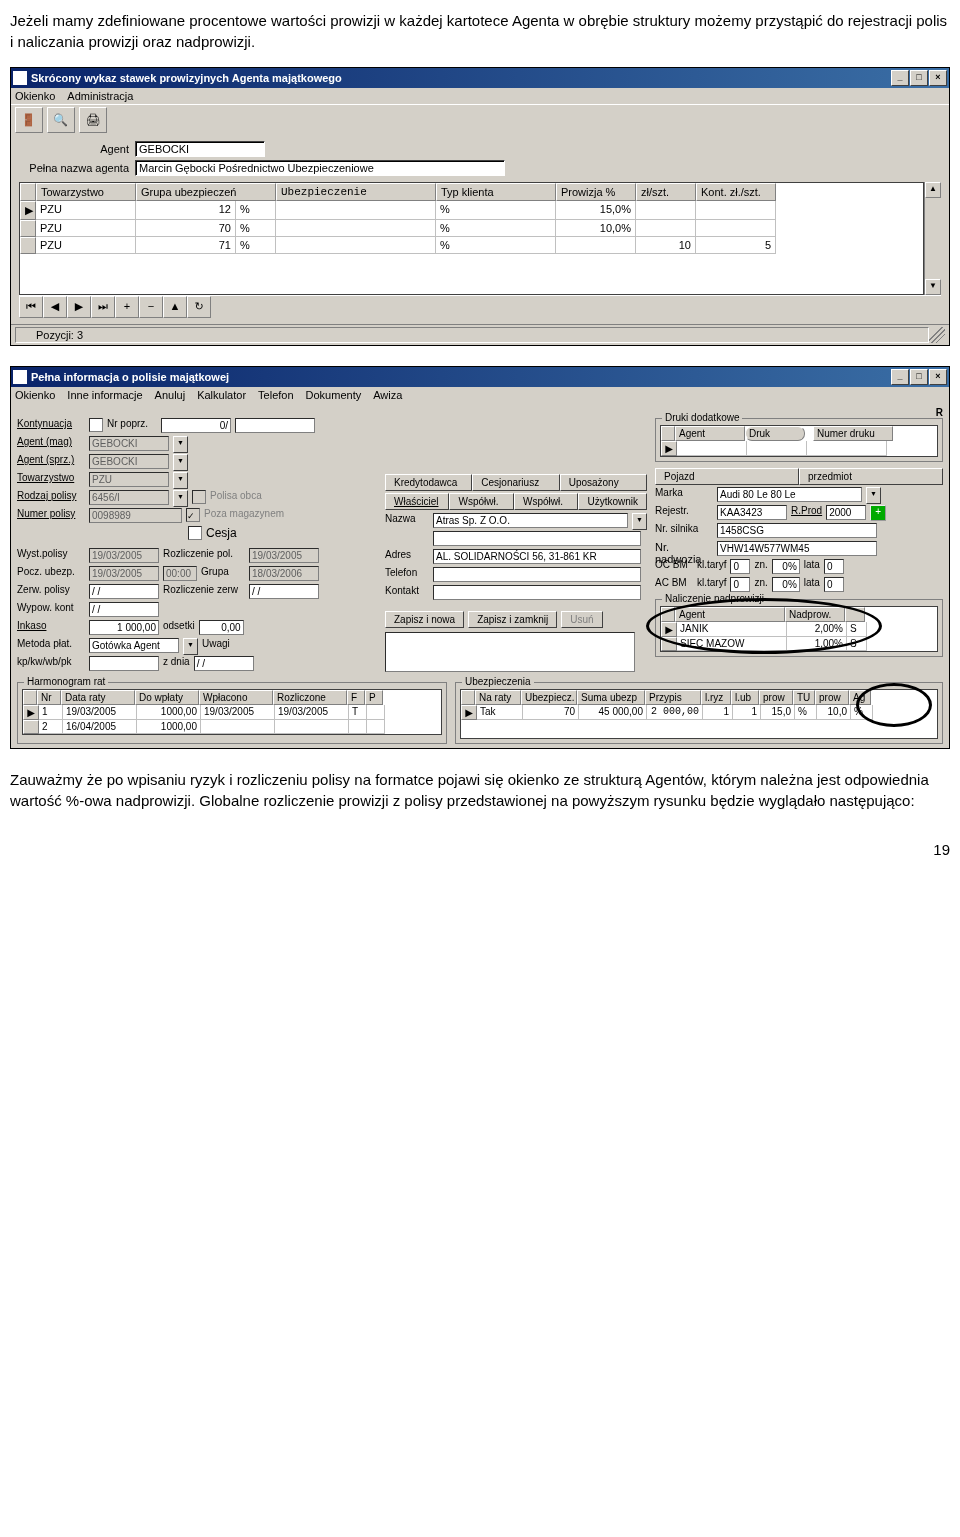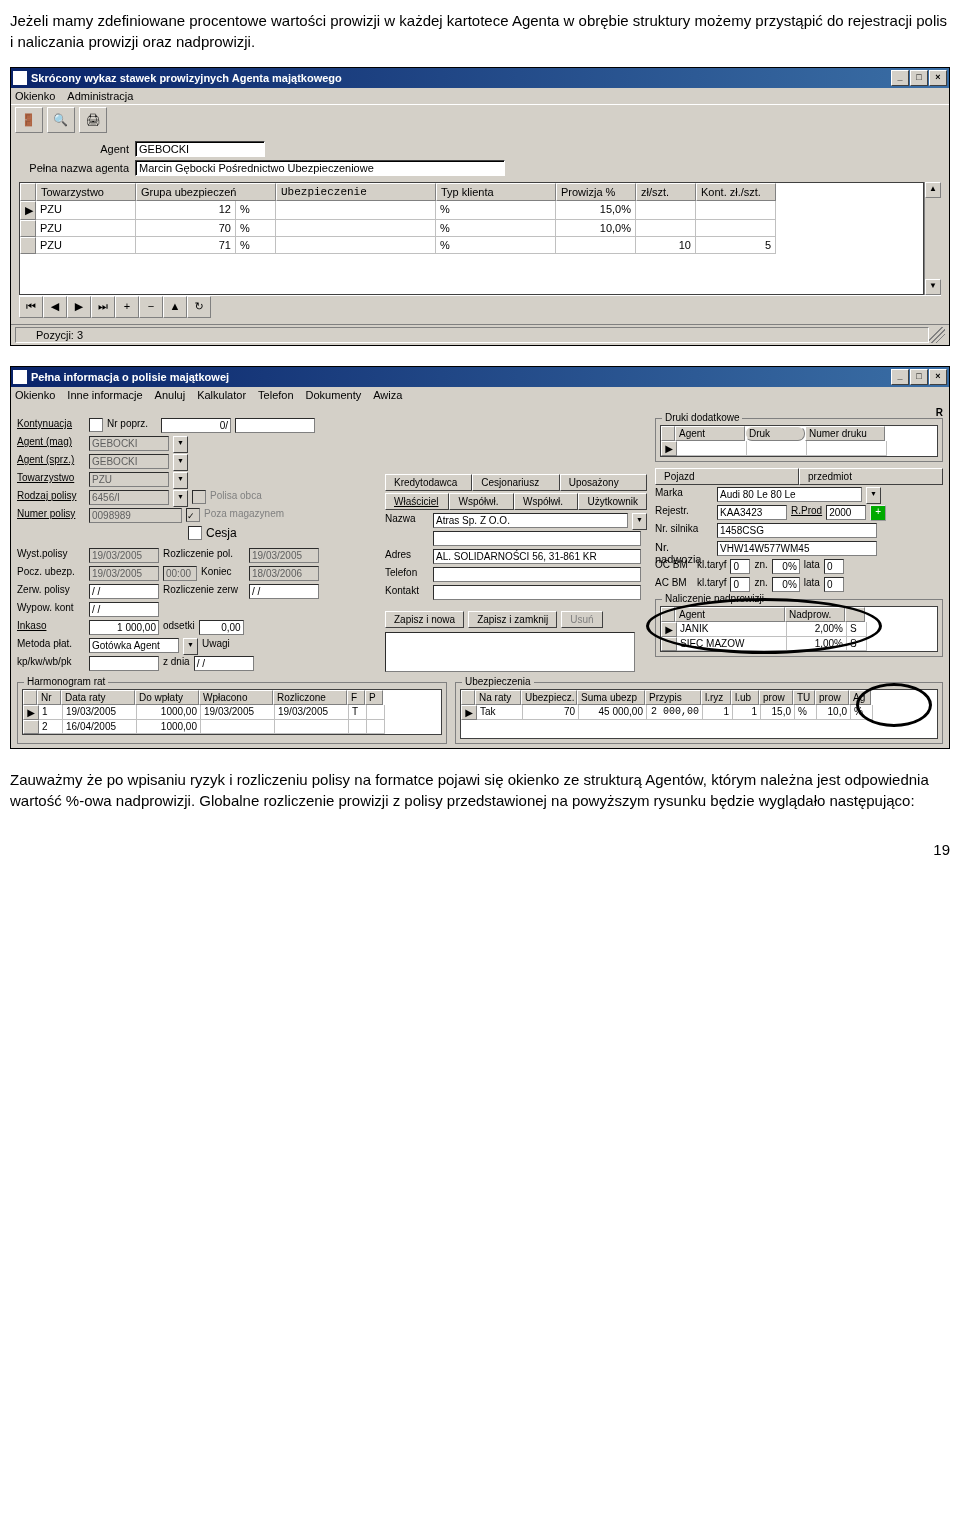--- a/index.html
+++ b/index.html
@@ -448,21 +448,21 @@
         <div class="field-row">
           <span class="flabel nou">Wyst.polisy</span>
           <span class="finput gray" style="width:70px;">19/03/2005</span>
           <span style="font-size:10px;width:82px;">Rozliczenie pol.</span>
           <span class="finput gray" style="width:70px;">19/03/2005</span>
         </div>
         <div class="field-row">
           <span class="flabel nou">Pocz. ubezp.</span>
           <span class="finput gray" style="width:70px;">19/03/2005</span>
           <span class="finput gray" style="width:34px;">00:00</span>
-          <span style="font-size:10px;width:44px;">Koniec</span>
+          <span style="font-size:10px;width:44px;">Grupa</span>
           <span class="finput gray" style="width:70px;">18/03/2006</span>
         </div>
         <div class="field-row">
           <span class="flabel nou">Zerw. polisy</span>
           <span class="finput" style="width:70px;">  /  /</span>
           <span style="font-size:10px;width:82px;">Rozliczenie zerw</span>
           <span class="finput" style="width:70px;">  /  /</span>
         </div>
         <div class="field-row">
           <span class="flabel nou">Wypow. kont</span>
@@ -532,21 +532,21 @@
       </div>
 
       <div style="flex:1;">
         <div class="fieldset" style="margin-top:0;">
           <div class="fieldset-legend">Druki dodatkowe</div>
           <div class="grid small-grid">
             <div class="grid-header">
               <div class="cell" style="width:14px;"></div>
               <div class="cell" style="width:70px;">Agent</div>
               <div class="cell" style="width:60px;border-radius:7px;">Druk</div>
-              <div class="cell" style="width:80px;">Numer druku</div>
+              <div class="cell" style="width:80px;margin-left:8px;">Numer druku</div>
             </div>
             <div class="grid-row">
                 <div class="cell">▶</div>
                 <div class="cell" style="width:70px;"></div>
                 <div class="cell" style="width:60px;"></div>
                 <div class="cell" style="width:80px;"></div>
               </div>
           </div>
         </div>
 

